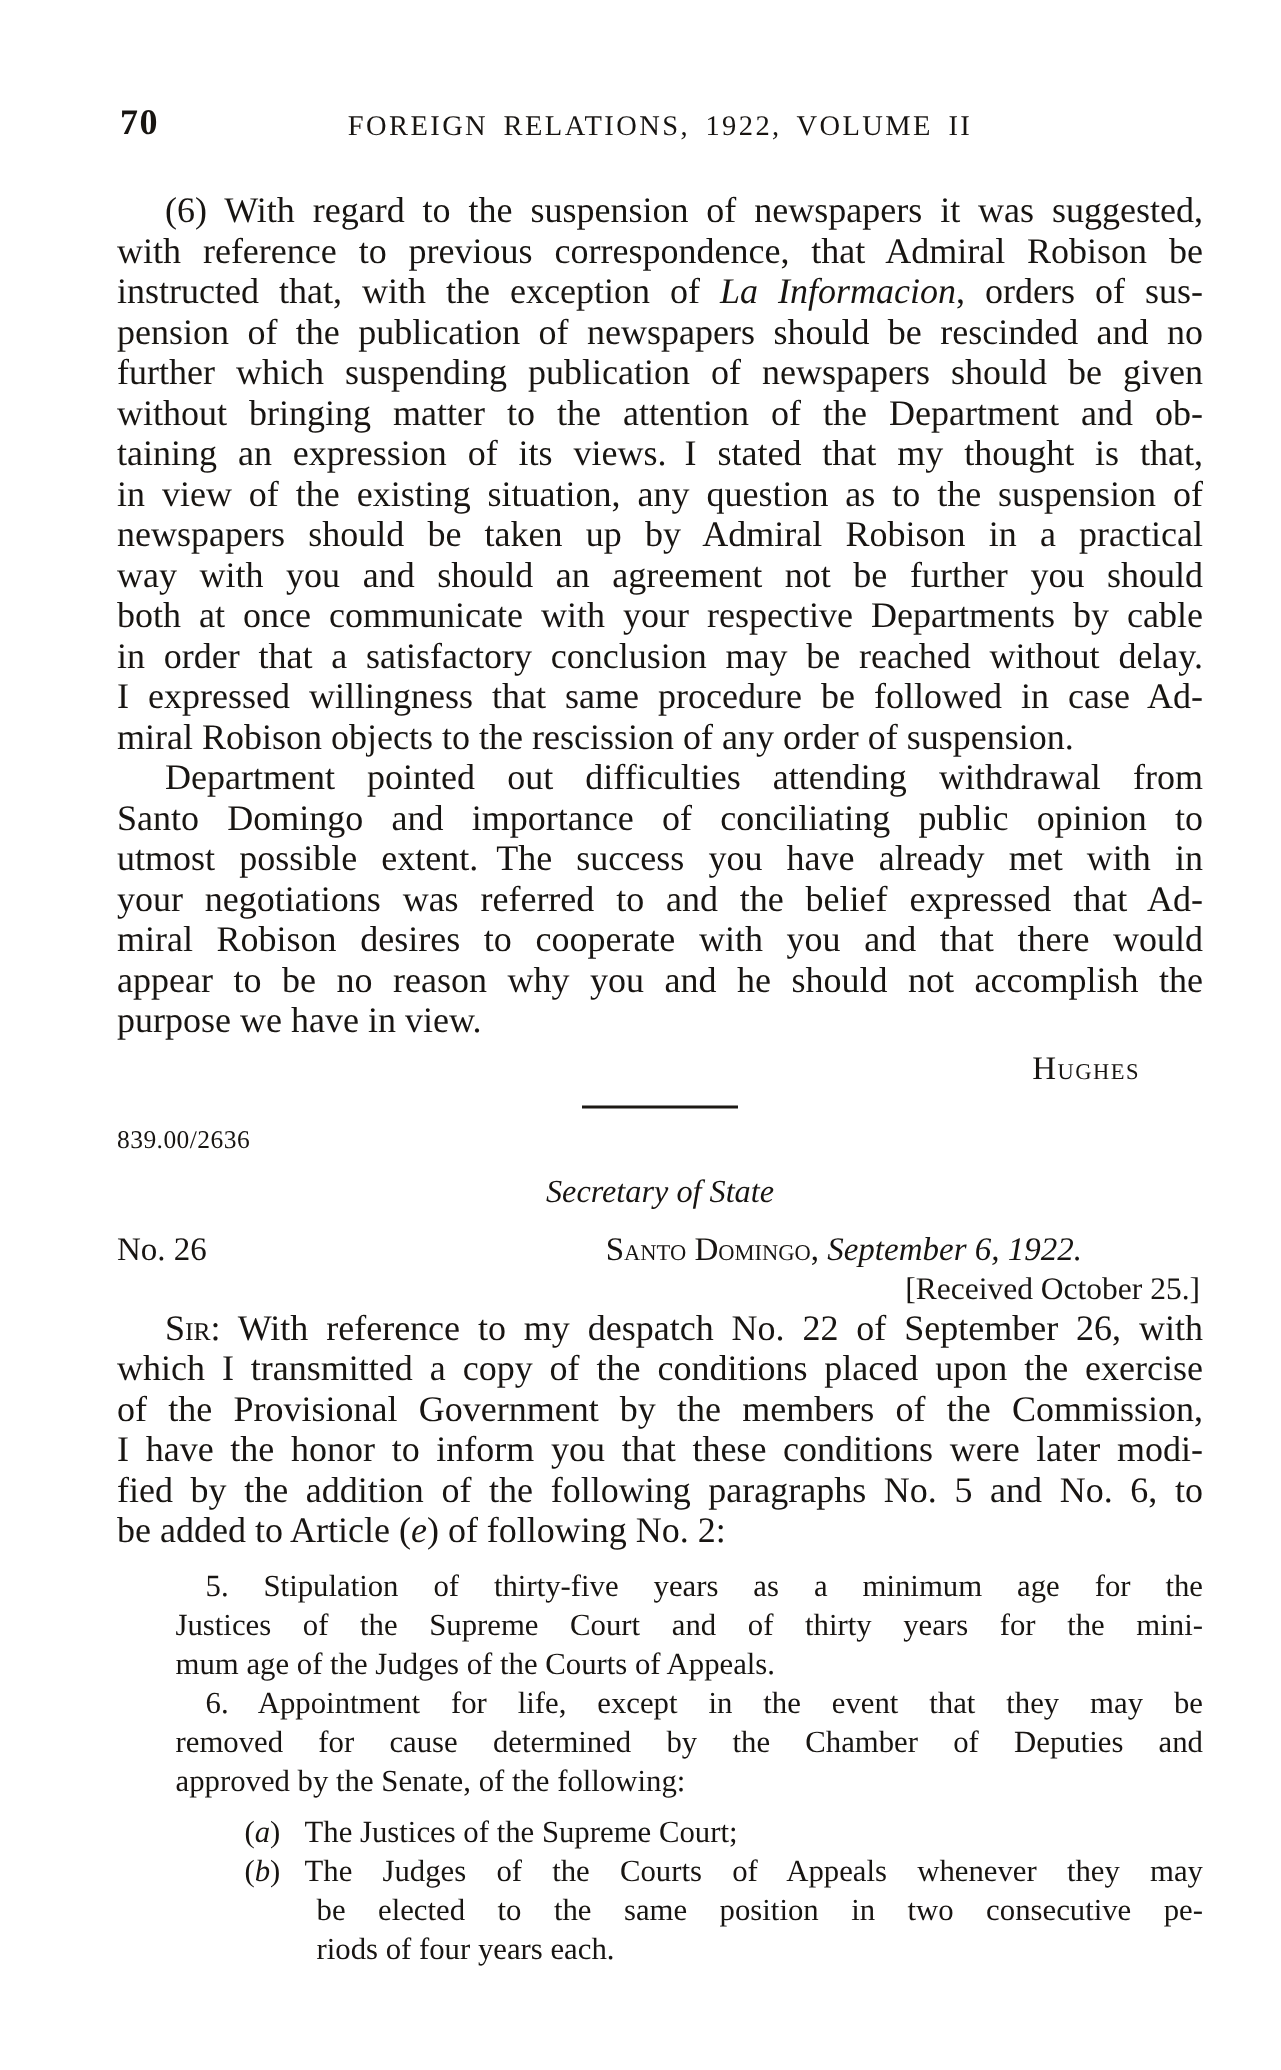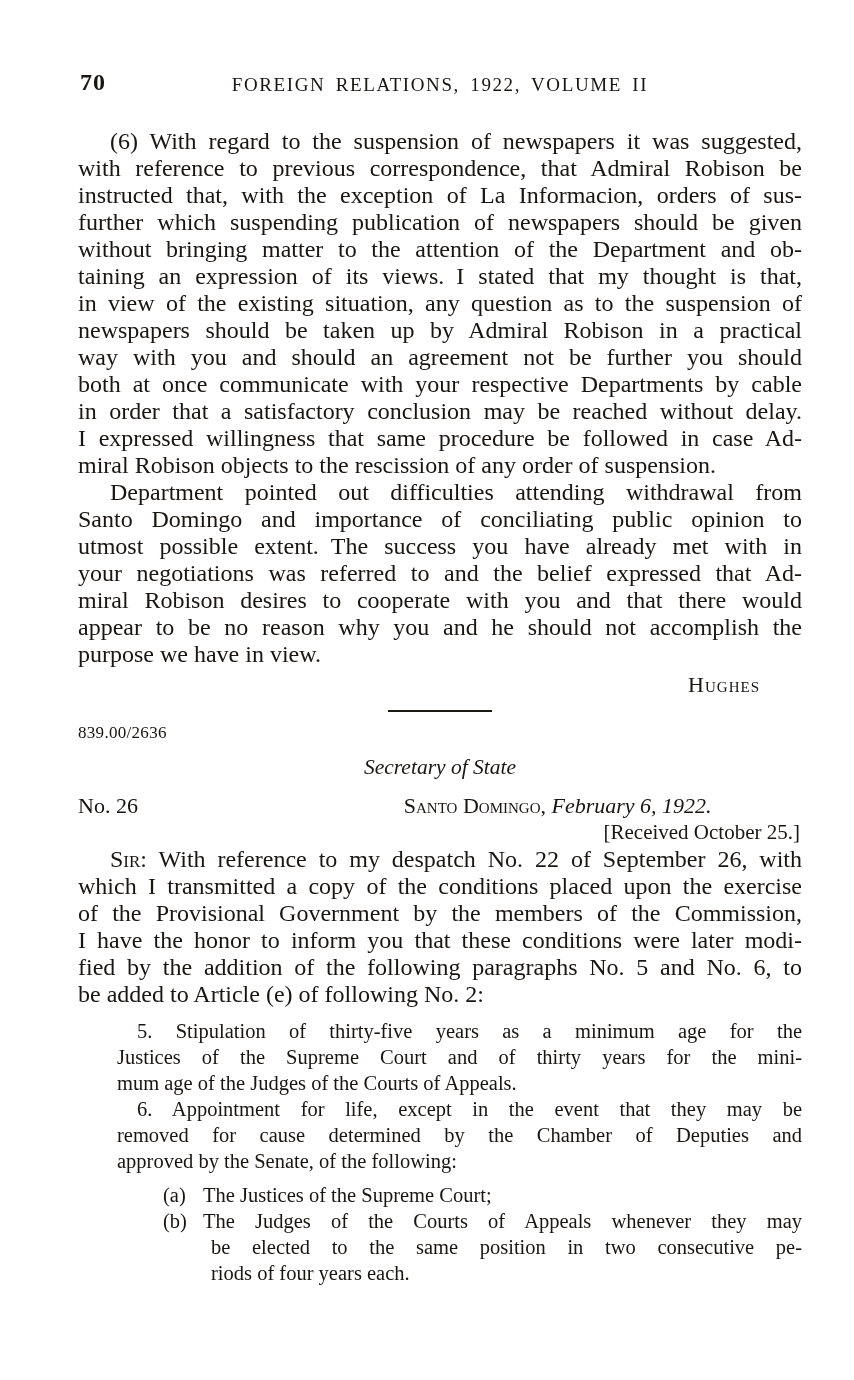--- a/index.html
+++ b/index.html
@@ -19,21 +19,21 @@
     font-size: 24px; font-weight: bold; letter-spacing: 1px;
   }
   .running-title {
     text-align: center; font-size: 19px; letter-spacing: 1.6px;
     word-spacing: 4px;
   }
 
   
   .tline { text-align: justify; text-align-last: justify; }
   .tline.tlast { text-align-last: left; }
-  .it { }
+  .it { font-style: italic; }
   .sc { font-variant: small-caps; }
 
   .p-body { font-size: 24px; line-height: 27px; }
   .p-body .tline.first { text-indent: 32px; }
 
   .signature {
     text-align: right; padding-right: 42px;
     font-size: 22px; line-height: 27px; margin-top: 3px;
     font-variant: small-caps; letter-spacing: 1px;
   }
@@ -74,20 +74,21 @@
   <div class="header">
     <span class="page-num">70</span>
     <div class="running-title">FOREIGN RELATIONS, 1922, VOLUME II</div>
   </div>
 
   <div>
       <div class="para p-body">
         <div class="tline first"><span>(6) With regard to the suspension of newspapers it was suggested,</span></div>
         <div class="tline"><span>with reference to previous correspondence, that Admiral Robison be</span></div>
         <div class="tline"><span>instructed that, with the exception of </span><span class="it">La Informacion</span><span>, orders of sus-</span></div>
+        <div class="tline"><span>pension of the publication of newspapers should be rescinded and no</span></div>
         <div class="tline"><span>further which suspending publication of newspapers should be given</span></div>
         <div class="tline"><span>without bringing matter to the attention of the Department and ob-</span></div>
         <div class="tline"><span>taining an expression of its views. I stated that my thought is that,</span></div>
         <div class="tline"><span>in view of the existing situation, any question as to the suspension of</span></div>
         <div class="tline"><span>newspapers should be taken up by Admiral Robison in a practical</span></div>
         <div class="tline"><span>way with you and should an agreement not be further you should</span></div>
         <div class="tline"><span>both at once communicate with your respective Departments by cable</span></div>
         <div class="tline"><span>in order that a satisfactory conclusion may be reached without delay.</span></div>
         <div class="tline"><span>I expressed willingness that same procedure be followed in case Ad-</span></div>
         <div class="tline tlast"><span>miral Robison objects to the rescission of any order of suspension.</span></div>
@@ -108,21 +109,21 @@
   <hr class="divider">
 
   <div class="file-number">839.00/2636</div>
 
   <div class="doc-heading">
     <div>Secretary of State</div>
   </div>
 
   <div class="dateline-row">
     <span class="despatch-no">No. 26</span>
-    <span class="dateline"><span class="place">Santo Domingo,</span> <span class="date">February 6, 1922.</span></span>
+    <span class="dateline"><span class="place">Santo Domingo,</span> <span class="date">September 6, 1922.</span></span>
   </div>
 
   <div class="received">[Received October 25.]</div>
 
   <div>
       <div class="para p-body">
         <div class="tline first"><span class="sc">Sir</span><span>: With reference to my despatch No. 22 of September 26, with</span></div>
         <div class="tline"><span>which I transmitted a copy of the conditions placed upon the exercise</span></div>
         <div class="tline"><span>of the Provisional Government by the members of the Commission,</span></div>
         <div class="tline"><span>I have the honor to inform you that these conditions were later modi-</span></div>

